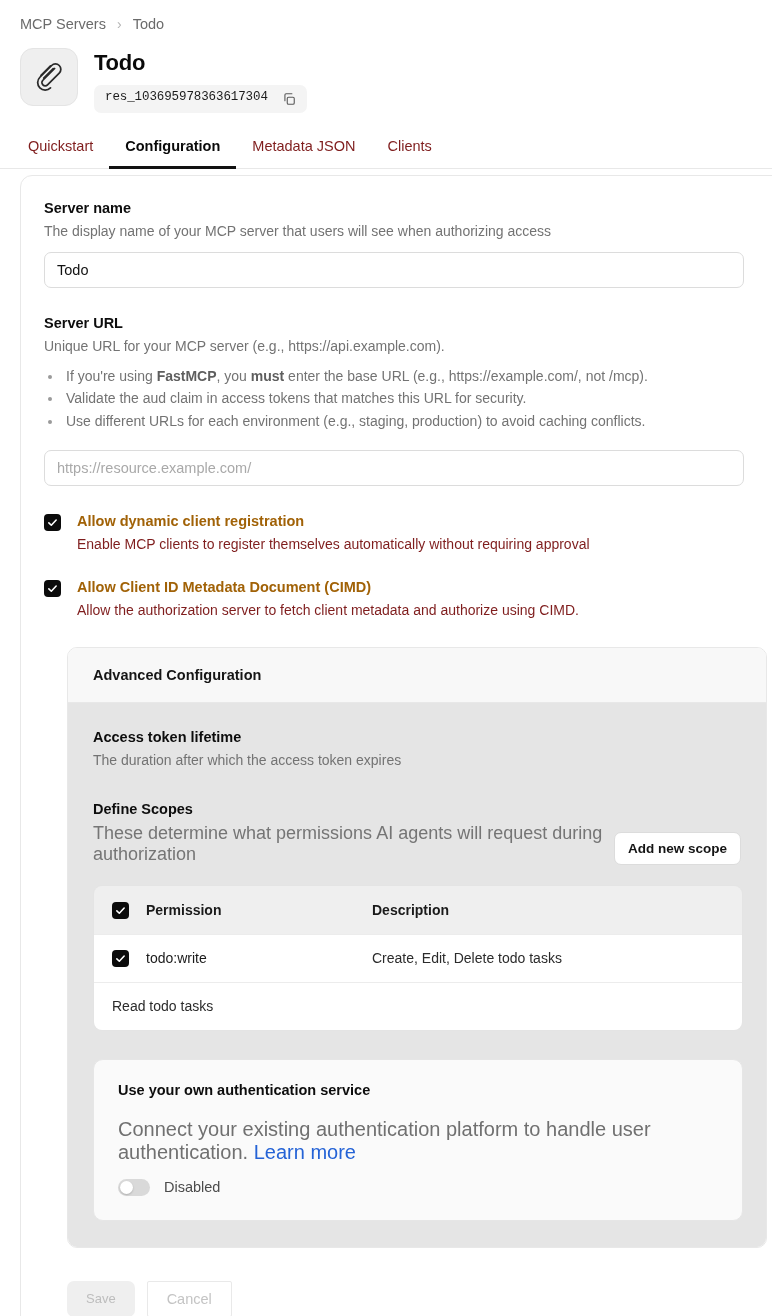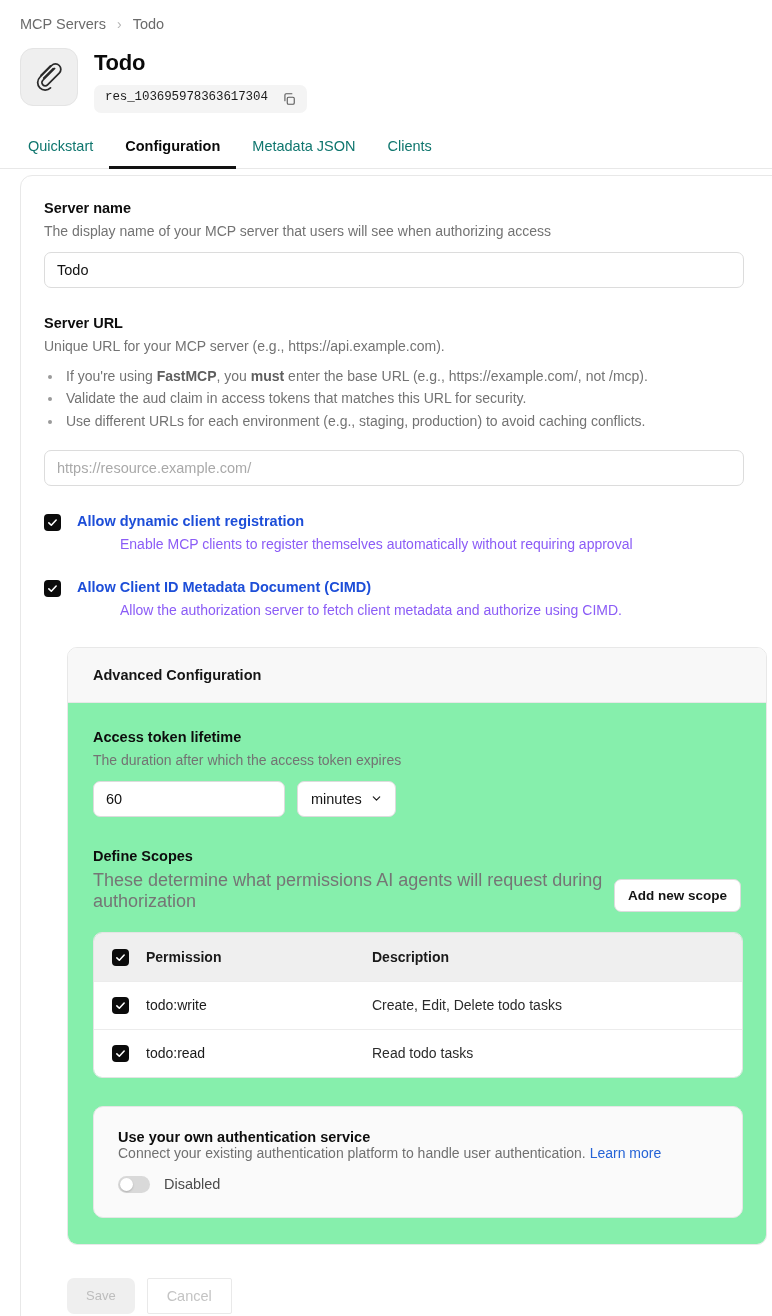--- a/index.html
+++ b/index.html
@@ -47,21 +47,21 @@
               width: 18px; height: 18px; cursor: pointer; }
 
   
   .tabs {
     display: flex; align-items: flex-end; gap: 0;
     margin: 19px 0 0 0; padding-left: 20px;
     border-bottom: 1px solid #e8e8e8;
     position: relative;
   }
   .tab {
-    font-size: 14.5px; color: #0f766e;
+    font-size: 14.5px; color: #7f1d1d;
     padding: 6px 16px 12px 16px;
     cursor: pointer; white-space: nowrap;
     border-bottom: 3px solid transparent;
     margin-bottom: -1px;
   }
   .tab:first-child { padding-left: 8px; }
   .tab.active { color: #0a0a0a; font-weight: 700; border-bottom-color: #111111; }
 
   
   .card {
@@ -91,35 +91,35 @@
   .bullets b { color: #5e5e5e; font-weight: 700; }
 
   
   .check-row { display: flex; align-items: flex-start; gap: 16px; margin-top: 27px; }
   .cb {
     flex: none; width: 17px; height: 17px; margin-top: 1px;
     border-radius: 4px; background: #0b0b0b;
     display: flex; align-items: center; justify-content: center;
     cursor: pointer;
   }
-  .check-title { font-size: 14.5px; font-weight: 700; color: #1d4ed8; }
-  .check-desc { font-size: 14px; color: #8b5cf6; margin-top: 7px; margin-left: 43px; }
+  .check-title { font-size: 14.5px; font-weight: 700; color: #a16207; }
+  .check-desc { font-size: 14px; color: #7f1d1d; margin-top: 7px; }
 
   
   .adv {
     margin-top: 29px; margin-left: 23px; width: 700px;
     border: 1px solid #e8e8e8; border-radius: 10px;
     overflow: hidden;
   }
   .adv-head {
     background: #f8f8f8; border-bottom: 1px solid #e8e8e8;
     padding: 19px 25px; font-size: 14.5px; font-weight: 700; color: #161616;
     cursor: pointer;
   }
-  .adv-body { padding: 26px 25px 26px 25px; background: #86efac; }
+  .adv-body { padding: 26px 25px 26px 25px; background: #e5e5e5; }
 
   .row-inline { display: flex; align-items: center; gap: 12px; margin-top: 11px; }
   .num-input {
     width: 192px; height: 36px;
     border: 1px solid #dcdcdc; border-radius: 7px; background: #fff;
     font-family: "Liberation Sans", sans-serif; font-size: 14.5px; color: #111;
     padding: 0 12px;
   }
   .unit-select {
     display: inline-flex; align-items: center; gap: 9px;
@@ -154,21 +154,21 @@
   .tr.head .td-desc { font-weight: 700; color: #1a1a1a; }
 
   
   .auth-box {
     margin-top: 28px; width: 650px;
     border: 1px solid #e6e6e6; border-radius: 10px;
     background: #fafafa;
     padding: 22px 24px 24px 24px;
   }
   .auth-title { font-size: 14.5px; font-weight: 700; color: #0d0d0d; }
-  .auth-desc { font-size: 14px; color: #707070; margin-top: 0; }
+  .auth-desc { font-size: 20px; color: #707070; margin-top: 20px; }
   .auth-desc a { color: #2563d6; text-decoration: none; cursor: pointer; }
   .toggle-row { display: flex; align-items: center; gap: 14px; margin-top: 15px; }
   .switch {
     width: 32px; height: 17px; border-radius: 9px; background: #d9d9d9;
     position: relative; cursor: pointer; flex: none;
   }
   .switch .knob {
     position: absolute; top: 2px; left: 2px;
     width: 13px; height: 13px; border-radius: 50%;
     background: #fff; box-shadow: 0 1px 2px rgba(0,0,0,.2);
@@ -271,31 +271,20 @@
       </div>
     </div>
 
     <div class="adv">
       <div class="adv-head">Advanced Configuration</div>
       <div class="adv-body">
 
         <div>
           <div class="field-label">Access token lifetime</div>
           <div class="field-help">The duration after which the access token expires</div>
-          <div class="row-inline">
-            <input class="num-input" type="text" value="60" style="">
-            <div class="unit-select">
-              <span>minutes</span>
-              <span>
-                <svg width="11" height="11" viewBox="0 0 24 24" fill="none" stroke="#1a1a1a" stroke-width="2.6" stroke-linecap="round" stroke-linejoin="round">
-                    <path d="M5 8.5 12 15.5 19 8.5"></path>
-                  </svg>
-              </span>
-            </div>
-          </div>
         </div>
 
         <div class="scopes-head">
           <div>
             <div class="scopes-title">Define Scopes</div>
             <div class="scopes-desc">These determine what permissions AI agents will request during authorization</div>
           </div>
           <button class="btn-outline">Add new scope</button>
         </div>
 
@@ -316,28 +305,20 @@
               <span class="cb">
                 <svg width="11" height="11" viewBox="0 0 24 24" fill="none" stroke="#fff" stroke-width="3.4" stroke-linecap="round" stroke-linejoin="round">
                     <path d="M4 12.8 9.4 18 20 6.6"></path>
                   </svg>
               </span>
               <span class="lbl">todo:write</span>
             </div>
             <div class="td-desc">Create, Edit, Delete todo tasks</div>
           </div>
           <div class="tr body">
-            <div class="td-perm">
-              <span class="cb">
-                <svg width="11" height="11" viewBox="0 0 24 24" fill="none" stroke="#fff" stroke-width="3.4" stroke-linecap="round" stroke-linejoin="round">
-                    <path d="M4 12.8 9.4 18 20 6.6"></path>
-                  </svg>
-              </span>
-              <span class="lbl">todo:read</span>
-            </div>
             <div class="td-desc">Read todo tasks</div>
           </div>
         </div>
 
         <div class="auth-box">
           <div class="auth-title">Use your own authentication service</div>
           <div class="auth-desc">
             <span>Connect your existing authentication platform to handle user authentication.</span>
             <a>Learn more</a>
           </div>

